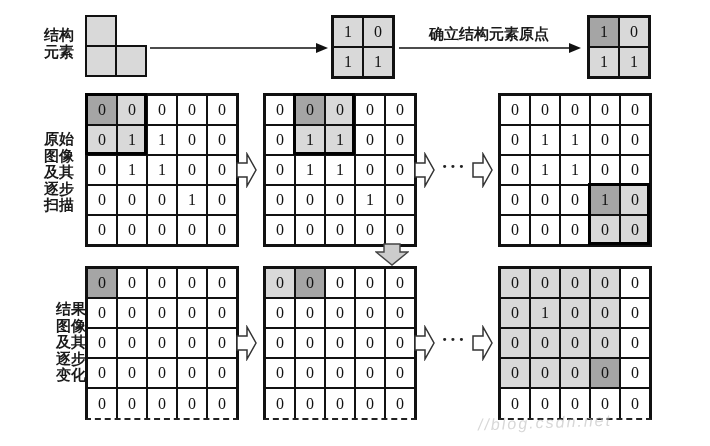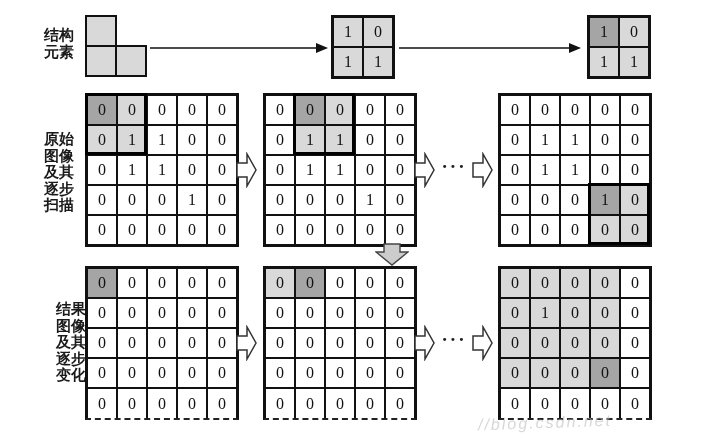--- a/index.html
+++ b/index.html
@@ -63,20 +63,21 @@
     <polygon points="166,2 178,7 166,12" fill="#111"></polygon>
   </svg>
 
   <div class="grid" style="left: 331px; top: 15px; grid-template-columns: repeat(2, 30px);">
       <div class="cell light">1</div>
       <div class="cell light">0</div>
       <div class="cell light">1</div>
       <div class="cell light">1</div>
     </div>
 
+  <div class="arrow-label" style="left:399px;top:25px;width:180px;">确立结构元素原点</div>
   <svg class="abs" style="left:399px;top:41px;" width="182" height="14">
     <line x1="0" y1="7" x2="170" y2="7" stroke="#111" stroke-width="1.6"></line>
     <polygon points="170,2 182,7 170,12" fill="#111"></polygon>
   </svg>
 
   <div class="grid" style="left: 587px; top: 15px; grid-template-columns: repeat(2, 30px);">
       <div class="cell dark">1</div>
       <div class="cell light">0</div>
       <div class="cell light">1</div>
       <div class="cell light">1</div>

